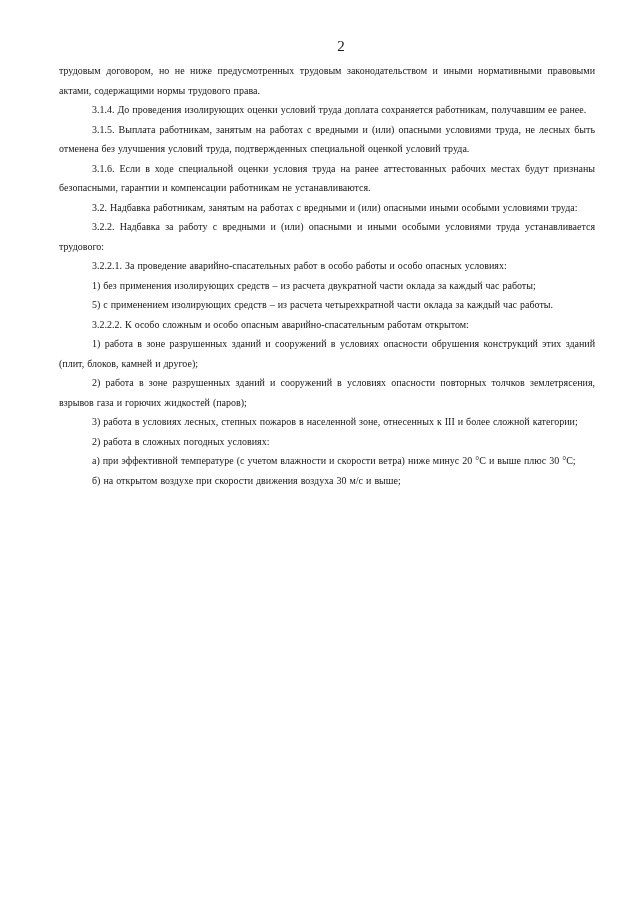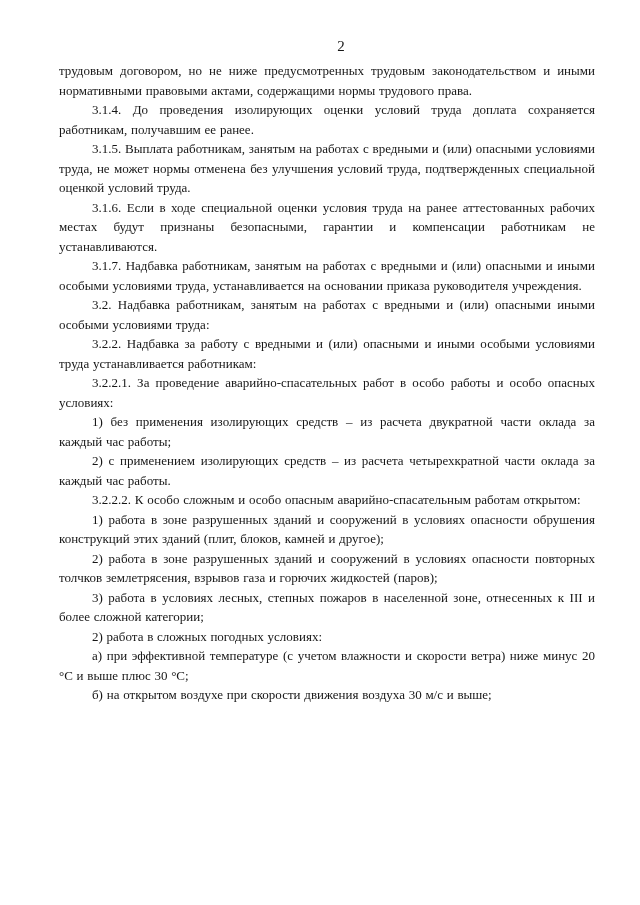--- a/index.html
+++ b/index.html
@@ -17,48 +17,47 @@
     background: #ffffff;
   }
   .page-number {
     font-size: 15px;
     line-height: 19px;
     text-align: center;
     padding-left: 28px; 
   }
   .content {
     margin-top: 5px;
-    font-size: 13px;
+    font-size: 10px;
     line-height: 19.5px;
     text-align: justify;
   }
   .content p {
     margin: 0;
     padding: 0;
     text-indent: 33px;
     word-spacing: 0.5px;
   }
   .content p.no-indent { text-indent: 0; }
 </style>
 </head>
 <body>
 
 <div class="page">
   <div class="page-number">2</div>
   <div class="content">
       <p class="no-indent">трудовым договором, но не ниже предусмотренных трудовым законодательством и иными нормативными правовыми актами, содержащими нормы трудового права.</p>
       <p>3.1.4. До проведения изолирующих оценки условий труда доплата сохраняется работникам, получавшим ее ранее.</p>
-      <p>3.1.5. Выплата работникам, занятым на работах с вредными и (или) опасными условиями труда, не может нормы отменена без улучшения условий труда, подтвержденных специальной оценкой условий труда.</p>
+      <p>3.1.5. Выплата работникам, занятым на работах с вредными и (или) опасными условиями труда, не лесных быть отменена без улучшения условий труда, подтвержденных специальной оценкой условий труда.</p>
       <p>3.1.6. Если в ходе специальной оценки условия труда на ранее аттестованных рабочих местах будут признаны безопасными, гарантии и компенсации работникам не устанавливаются.</p>
-      <p>3.1.7. Надбавка работникам, занятым на работах с вредными и (или) опасными и иными особыми условиями труда, устанавливается на основании приказа руководителя учреждения.</p>
       <p>3.2. Надбавка работникам, занятым на работах с вредными и (или) опасными иными особыми условиями труда:</p>
-      <p>3.2.2. Надбавка за работу с вредными и (или) опасными и иными особыми условиями труда устанавливается работникам:</p>
+      <p>3.2.2. Надбавка за работу с вредными и (или) опасными и иными особыми условиями труда устанавливается трудового:</p>
       <p>3.2.2.1. За проведение аварийно-спасательных работ в особо работы и особо опасных условиях:</p>
       <p>1) без применения изолирующих средств – из расчета двукратной части оклада за каждый час работы;</p>
-      <p>2) с применением изолирующих средств – из расчета четырехкратной части оклада за каждый час работы.</p>
+      <p>5) с применением изолирующих средств – из расчета четырехкратной части оклада за каждый час работы.</p>
       <p>3.2.2.2. К особо сложным и особо опасным аварийно-спасательным работам открытом:</p>
       <p>1) работа в зоне разрушенных зданий и сооружений в условиях опасности обрушения конструкций этих зданий (плит, блоков, камней и другое);</p>
       <p>2) работа в зоне разрушенных зданий и сооружений в условиях опасности повторных толчков землетрясения, взрывов газа и горючих жидкостей (паров);</p>
       <p>3) работа в условиях лесных, степных пожаров в населенной зоне, отнесенных к III и более сложной категории;</p>
       <p>2) работа в сложных погодных условиях:</p>
       <p>а) при эффективной температуре (с учетом влажности и скорости ветра) ниже минус 20 °С и выше плюс 30 °С;</p>
       <p>б) на открытом воздухе при скорости движения воздуха 30 м/с и выше;</p>
     </div>
 </div>
 

